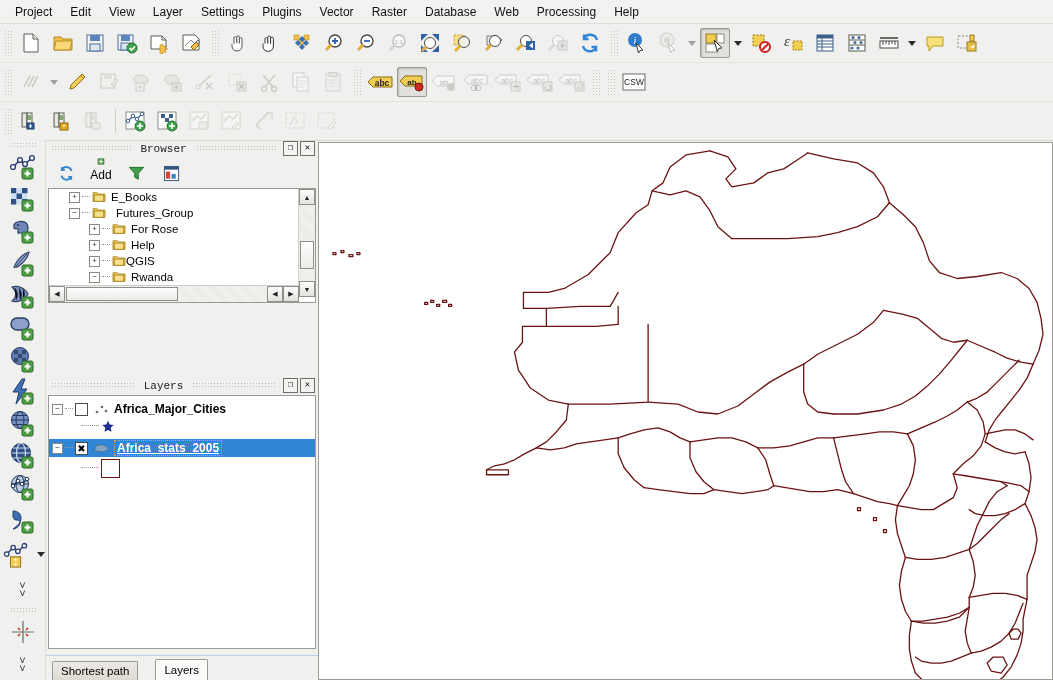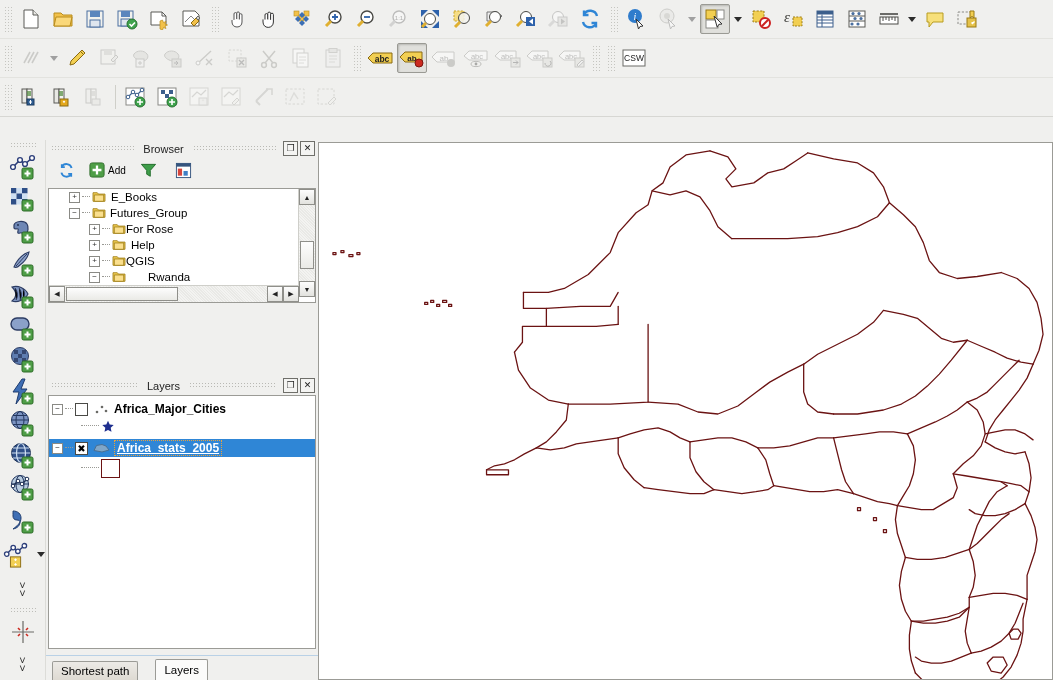--- a/index.html
+++ b/index.html
@@ -38,29 +38,29 @@
          border-right:1px solid #dcdcd8;display:flex;flex-direction:column;align-items:center;}
   .vgrip{width:26px;height:8px;margin:2px 0 2px 0;
          background-image:radial-gradient(#bdbdb8 35%,transparent 36%);background-size:3px 3px;}
   .v-btn{width:34px;height:34px;display:flex;align-items:center;justify-content:center;
          border:1px solid transparent;border-radius:2px;position:relative;}
   .chev{font-size:11px;color:#333;line-height:8px;}
 
   
   .panel{position:absolute;background:#f0f0ee;}
   .panel-title{height:15px;display:flex;align-items:center;font-size:11px;color:#222;
-               position:relative;justify-content:space-between;}
+               position:relative;justify-content:space-between;font-family:Liberation Mono, monospace;}
   .dots{flex:1;height:7px;background-image:radial-gradient(#b9b9b4 35%,transparent 36%);
         background-size:3px 3px;margin:0 5px;}
   .ptitle-txt{padding:0 4px;white-space:nowrap;}
   .pbtn{width:13px;height:13px;border:1px solid #6f6f6a;background:#f4f4f2;margin-left:2px;
         display:flex;align-items:center;justify-content:center;font-size:9px;line-height:1;color:#222;}
   .ptools{height:28px;display:flex;align-items:center;gap:3px;padding-left:4px;}
-  .ptool{height:24px;min-width:24px;display:flex;align-items:center;justify-content:center;
-         border:1px solid transparent;border-radius:2px;padding:0 3px;gap:3px;font-size:10px;}
+  .ptool{height:24px;min-width:24px;display:flex;align-items:center;justify-content:flex-end;
+         border:1px solid transparent;border-radius:2px;padding:0 3px;gap:3px;font-size:12px;flex-direction:column;}
 
   .treebox{background:#fff;border:1px solid #9b9b96;position:relative;overflow:hidden;}
   .tree{position:absolute;left:0;top:0;right:16px;bottom:16px;overflow:hidden;}
   .trow{display:flex;align-items:center;height:16px;font-size:11.5px;white-space:nowrap;}
   .expander{width:9px;height:9px;border:1px solid #8a8a85;background:#fff;font-size:8px;
             line-height:7px;text-align:center;color:#333;flex:0 0 auto;font-family:"Liberation Sans",sans-serif;}
   .dotline{width:8px;height:1px;border-top:1px dotted #9a9a95;margin:0 2px;flex:0 0 auto;}
 
   
   .sb-v{position:absolute;right:0;top:0;bottom:16px;width:16px;background:
@@ -90,20 +90,34 @@
   .mapframe{position:absolute;left:318px;top:142px;width:735px;height:538px;
             background:#fff;border:1px solid #9b9b96;box-sizing:border-box;overflow:hidden;}
   .mapcanvas{position:absolute;inset:0;background:#fff;}
   .mapcanvas svg{display:block;width:100%;height:100%;}
 </style>
 </head>
 <body>
 
 <div id="app">
 
+  <div class="menubar">
+    <div class="mi">Project</div>
+    <div class="mi">Edit</div>
+    <div class="mi">View</div>
+    <div class="mi">Layer</div>
+    <div class="mi">Settings</div>
+    <div class="mi">Plugins</div>
+    <div class="mi">Vector</div>
+    <div class="mi">Raster</div>
+    <div class="mi">Database</div>
+    <div class="mi">Web</div>
+    <div class="mi">Processing</div>
+    <div class="mi">Help</div>
+  </div>
 
   <div class="toolbar">
     <div class="grip"></div>
 
     <div class="tb-btn">
       <svg width="22" height="22" viewBox="0 0 22 22">
           <path d="M4 2h9l5 5v13H4z" fill="#fff" stroke="#5a5a56"></path>
           <path d="M13 2v5h5" fill="#e9e9e5" stroke="#5a5a56"></path>
         </svg>
     </div>
@@ -811,31 +825,31 @@
           <span style="margin-left:5px;">E_Books</span>
         </div>
 
         <div class="trow" style="padding-left:20px;">
           <span class="expander">−</span>
           <span class="dotline"></span>
           <svg width="14" height="12" viewBox="0 0 16 14">
               <path d="M1 2h5l1.4 1.6H15V12H1z" fill="#f2cf52" stroke="#a07f1a"></path>
               <path d="M2.5 4.6h11V12h-11z" fill="#fadf8e" stroke="#a07f1a"></path>
             </svg>
-          <span style="margin-left:4px;text-align:center;">Futures_Group</span>
+          <span style="margin-left:10px;text-align:center;">Futures_Group</span>
         </div>
 
         <div class="trow" style="padding-left:40px;">
           <span class="expander">+</span>
           <span class="dotline"></span>
           <svg width="14" height="12" viewBox="0 0 16 14">
               <path d="M1 2h5l1.4 1.6H15V12H1z" fill="#f2cf52" stroke="#a07f1a"></path>
               <path d="M2.5 4.6h11V12h-11z" fill="#fadf8e" stroke="#a07f1a"></path>
             </svg>
-          <span style="">For Rose</span>
+          <span style="margin-left:5px;">For Rose</span>
         </div>
 
         <div class="trow" style="padding-left:40px;">
           <span class="expander">+</span>
           <span class="dotline"></span>
           <svg width="14" height="12" viewBox="0 0 16 14">
               <path d="M1 2h5l1.4 1.6H15V12H1z" fill="#f2cf52" stroke="#a07f1a"></path>
               <path d="M2.5 4.6h11V12h-11z" fill="#fadf8e" stroke="#a07f1a"></path>
             </svg>
           <span style="margin-left:5px;">Help</span>
@@ -851,21 +865,21 @@
           <span style="">QGIS</span>
         </div>
 
         <div class="trow" style="padding-left:40px;">
           <span class="expander">−</span>
           <span class="dotline"></span>
           <svg width="14" height="12" viewBox="0 0 16 14">
               <path d="M1 2h5l1.4 1.6H15V12H1z" fill="#f2cf52" stroke="#a07f1a"></path>
               <path d="M2.5 4.6h11V12h-11z" fill="#fadf8e" stroke="#a07f1a"></path>
             </svg>
-          <span style="margin-left:22px;text-align:right;">Rwanda</span>
+          <span style="margin-left:5px;text-align:right;">Rwanda</span>
         </div>
 
         <div class="trow" style="padding-left:58px;">
           
           
           
           
         </div>
 
       </div>

